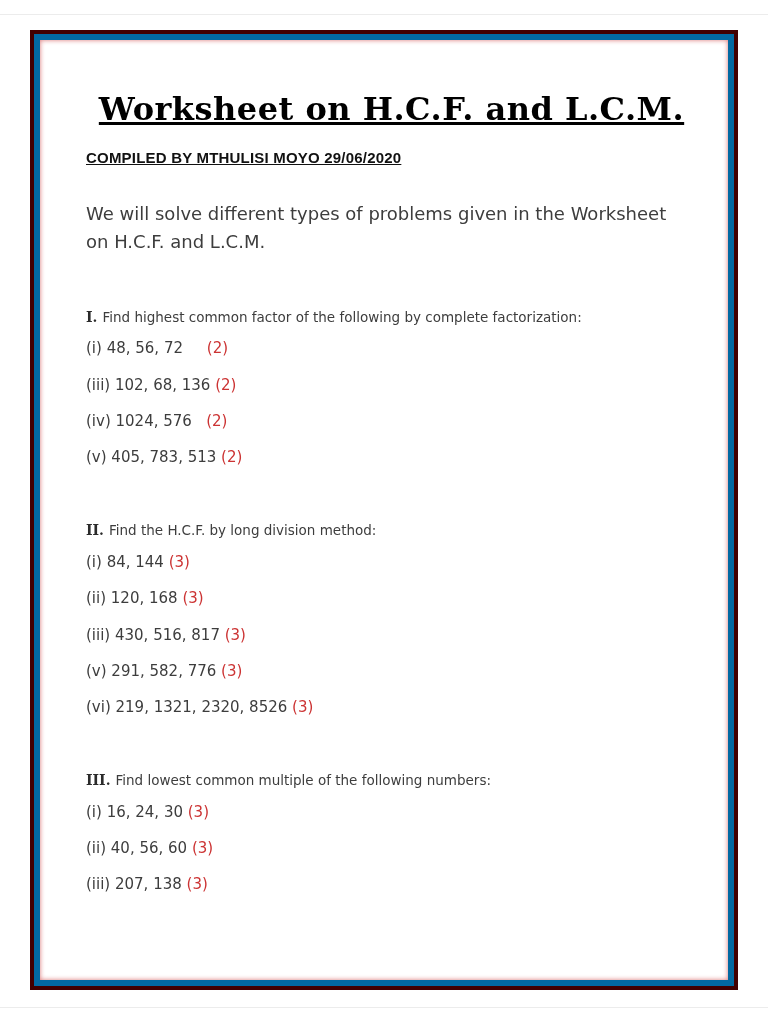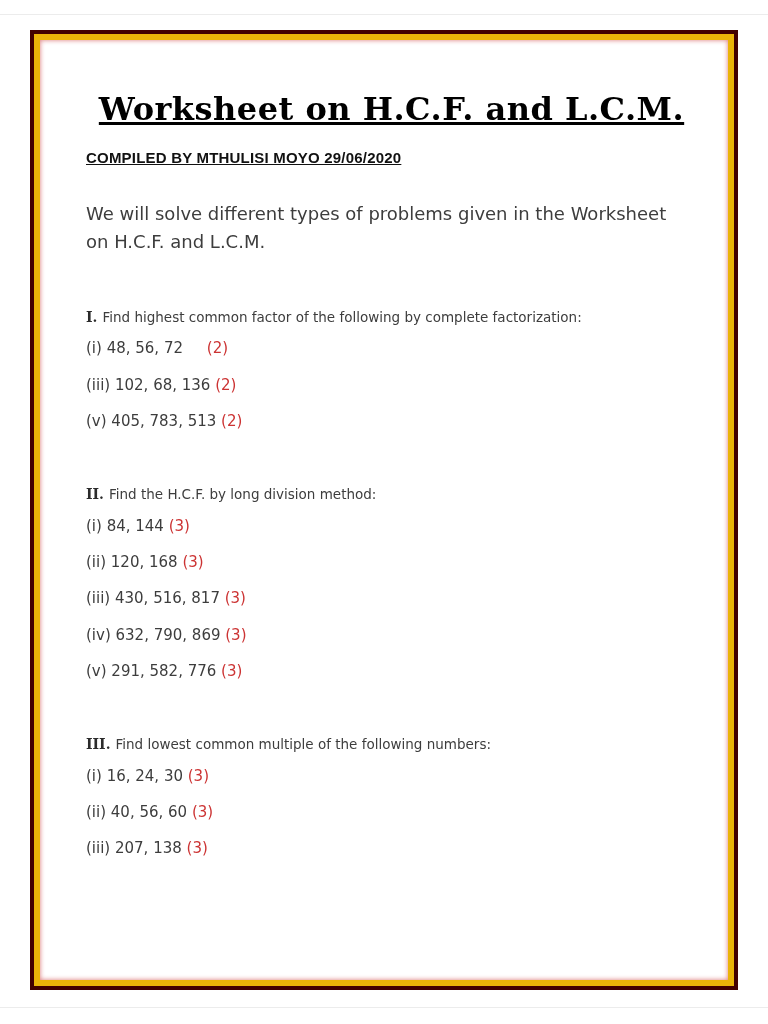--- a/index.html
+++ b/index.html
@@ -30,21 +30,21 @@
     top: 30px;
     left: 30px;
     right: 30px;
     bottom: 34px;
     border: 4px solid #420000;
     background: #ffffff;
   }
   .frame-inner {
     position: absolute;
     top: 0; left: 0; right: 0; bottom: 0;
-    border: 6px solid #eab308;
+    border: 6px solid #0369a1;
     box-shadow: inset 0 0 5px rgba(189, 4, 4, 0.55);
     box-sizing: border-box;
     padding: 50px 31px 0 46px;
     overflow: hidden;
   }
 
   .title {
     margin: 0 0 19px 0;
     text-align: center;
     font-family: "DejaVu Serif", "Liberation Serif", serif;
@@ -105,30 +105,31 @@
 
     <h1 class="title">Worksheet on H.C.F. and L.C.M.</h1>
     <h2 class="subtitle">COMPILED BY MTHULISI MOYO 29/06/2020</h2>
 
     <p class="intro">We will solve different types of problems given in the Worksheet on H.C.F. and L.C.M.</p>
 
     <div class="section">
       <p class="section-heading"><span class="numeral">I.</span><span>Find highest common factor of the following by complete factorization:</span></p>
       <p class="item"><span>(i) 48, 56, 72     </span><span class="mark">(2)</span></p>
       <p class="item"><span>(iii) 102, 68, 136 </span><span class="mark">(2)</span></p>
+      <p class="item"><span>(iv) 1024, 576   </span><span class="mark">(2)</span></p>
       <p class="item"><span>(v) 405, 783, 513 </span><span class="mark">(2)</span></p>
     </div>
 
     <div class="section">
       <p class="section-heading"><span class="numeral">II.</span><span>Find the H.C.F. by long division method:</span></p>
       <p class="item"><span>(i) 84, 144 </span><span class="mark">(3)</span></p>
       <p class="item"><span>(ii) 120, 168 </span><span class="mark">(3)</span></p>
       <p class="item"><span>(iii) 430, 516, 817 </span><span class="mark">(3)</span></p>
-      <p class="item"><span>(iv) 632, 790, 869 </span><span class="mark">(3)</span></p>
       <p class="item"><span>(v) 291, 582, 776 </span><span class="mark">(3)</span></p>
+      <p class="item"><span>(vi) 219, 1321, 2320, 8526 </span><span class="mark">(3)</span></p>
     </div>
 
     <div class="section">
       <p class="section-heading"><span class="numeral">III.</span><span>Find lowest common multiple of the following numbers:</span></p>
       <p class="item"><span>(i) 16, 24, 30 </span><span class="mark">(3)</span></p>
       <p class="item"><span>(ii) 40, 56, 60 </span><span class="mark">(3)</span></p>
       <p class="item"><span>(iii) 207, 138 </span><span class="mark">(3)</span></p>
     </div>
 
   </div>

